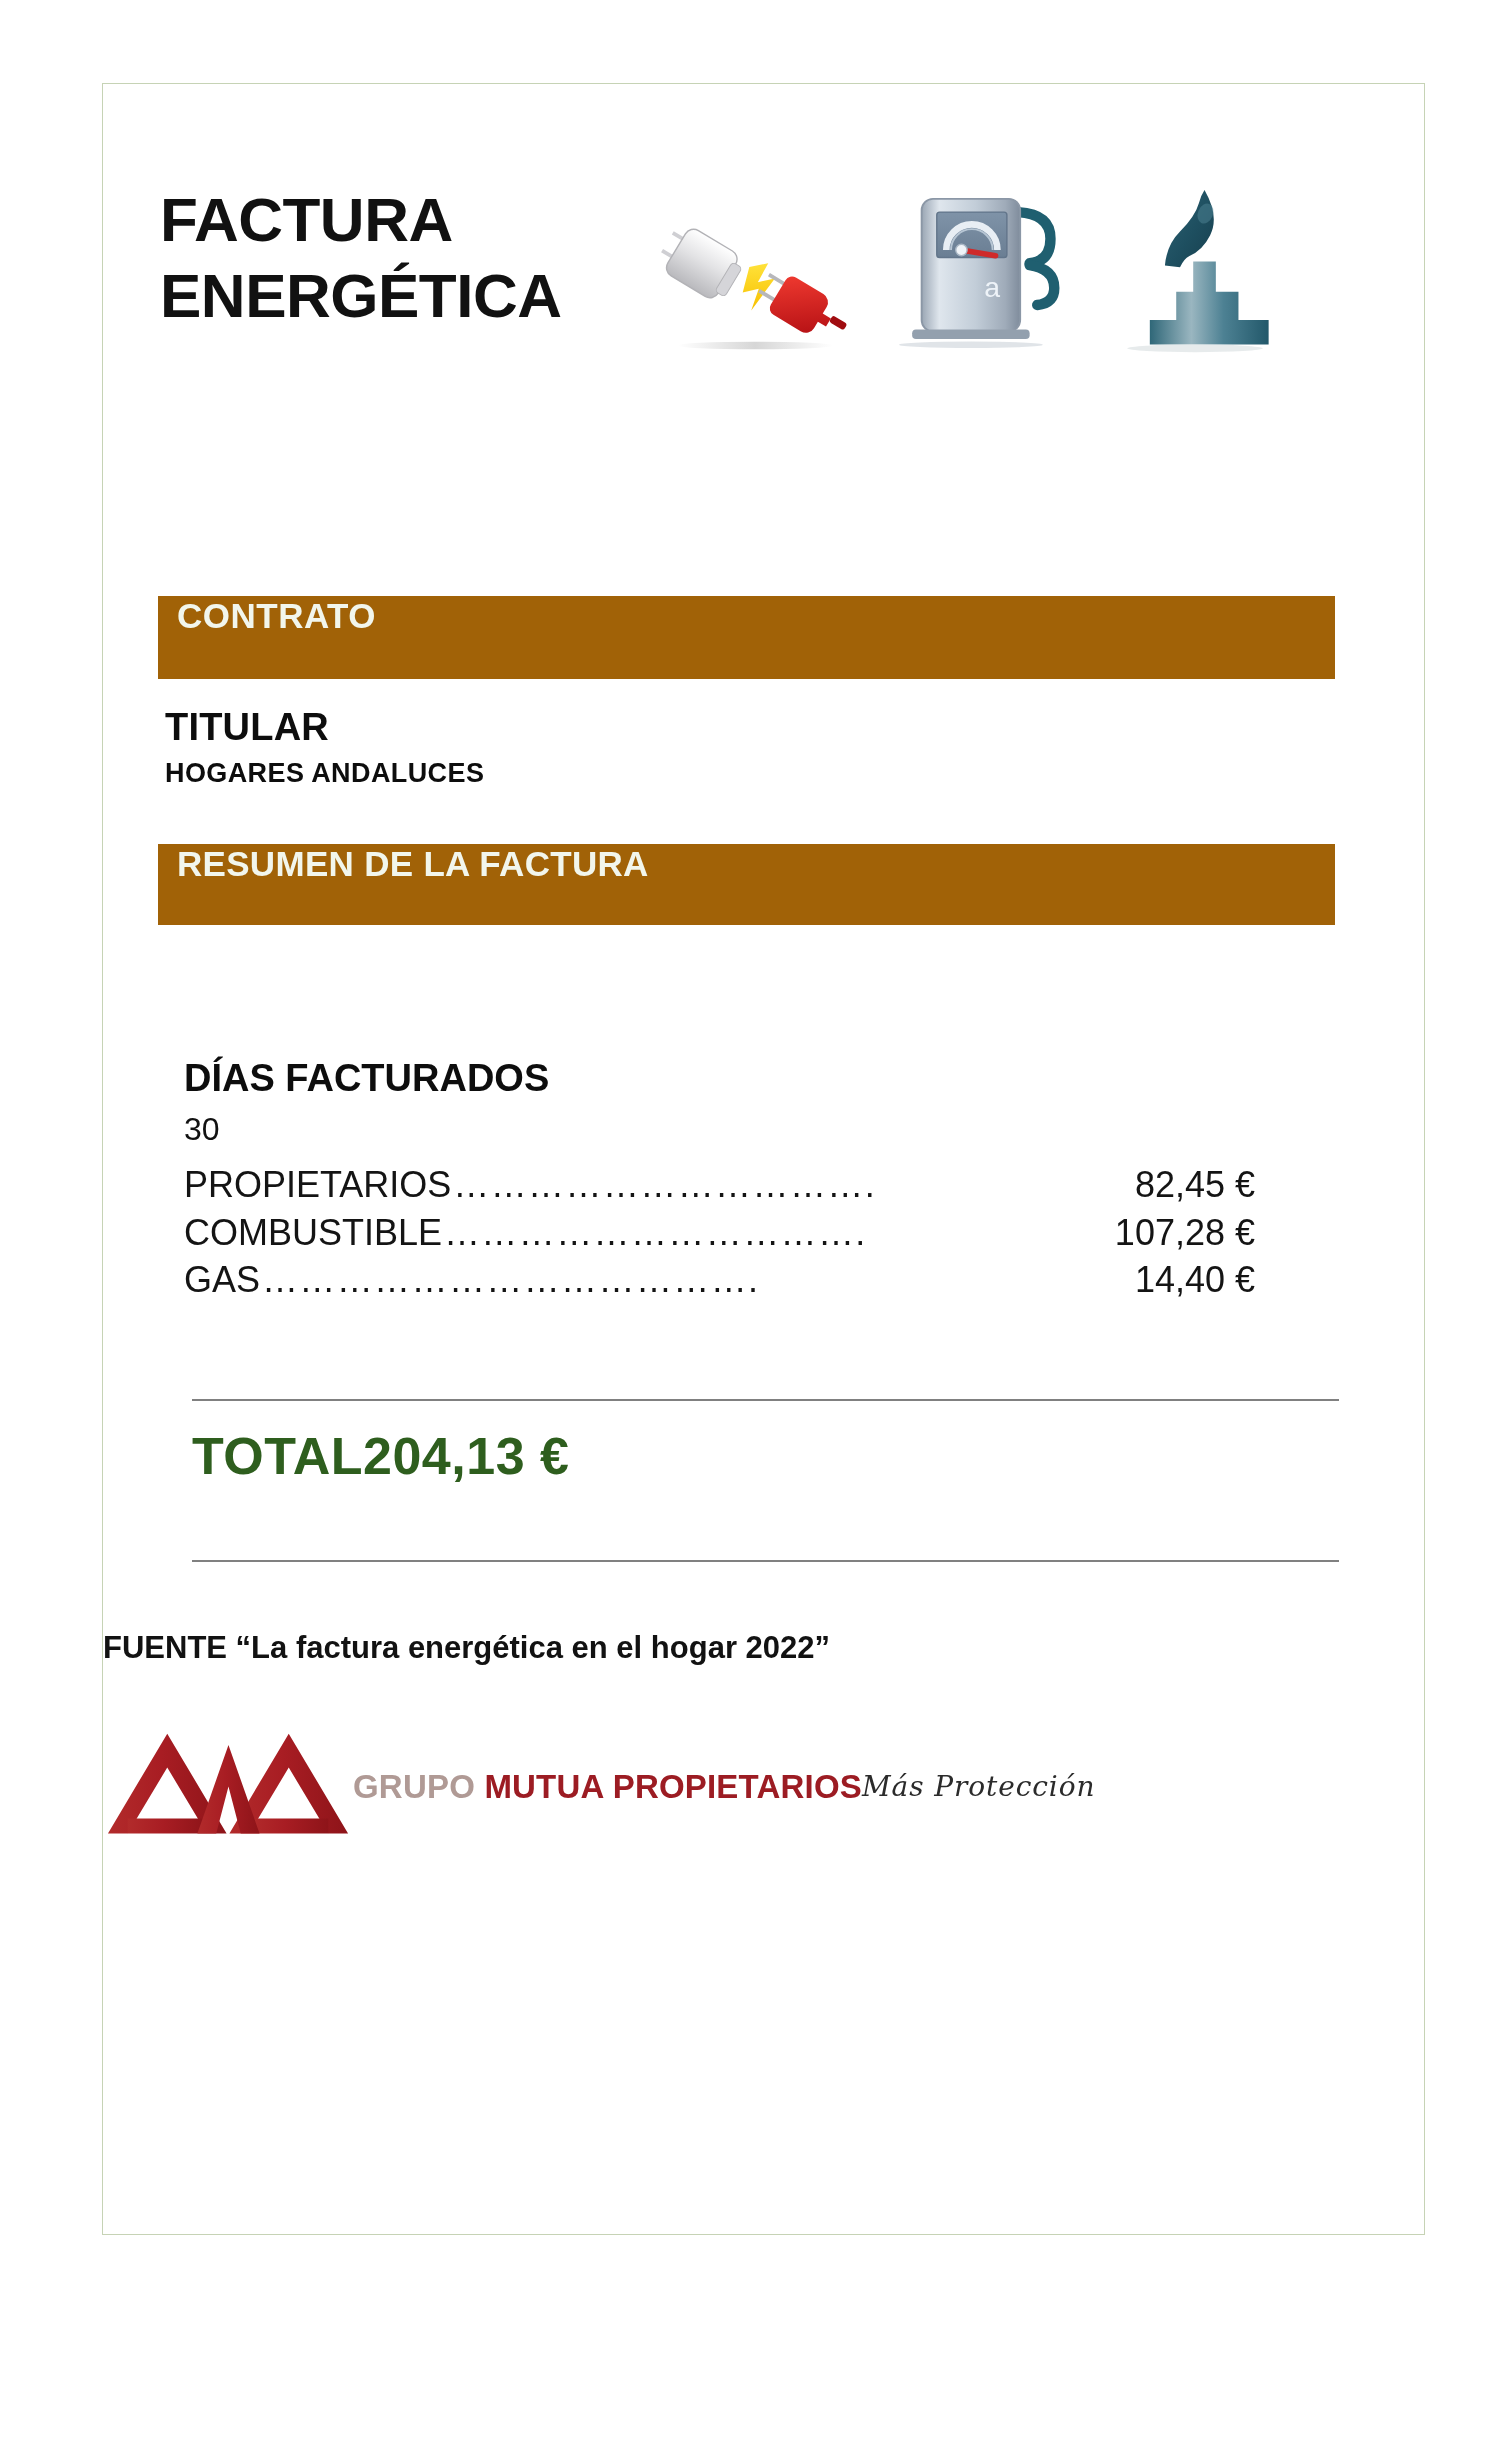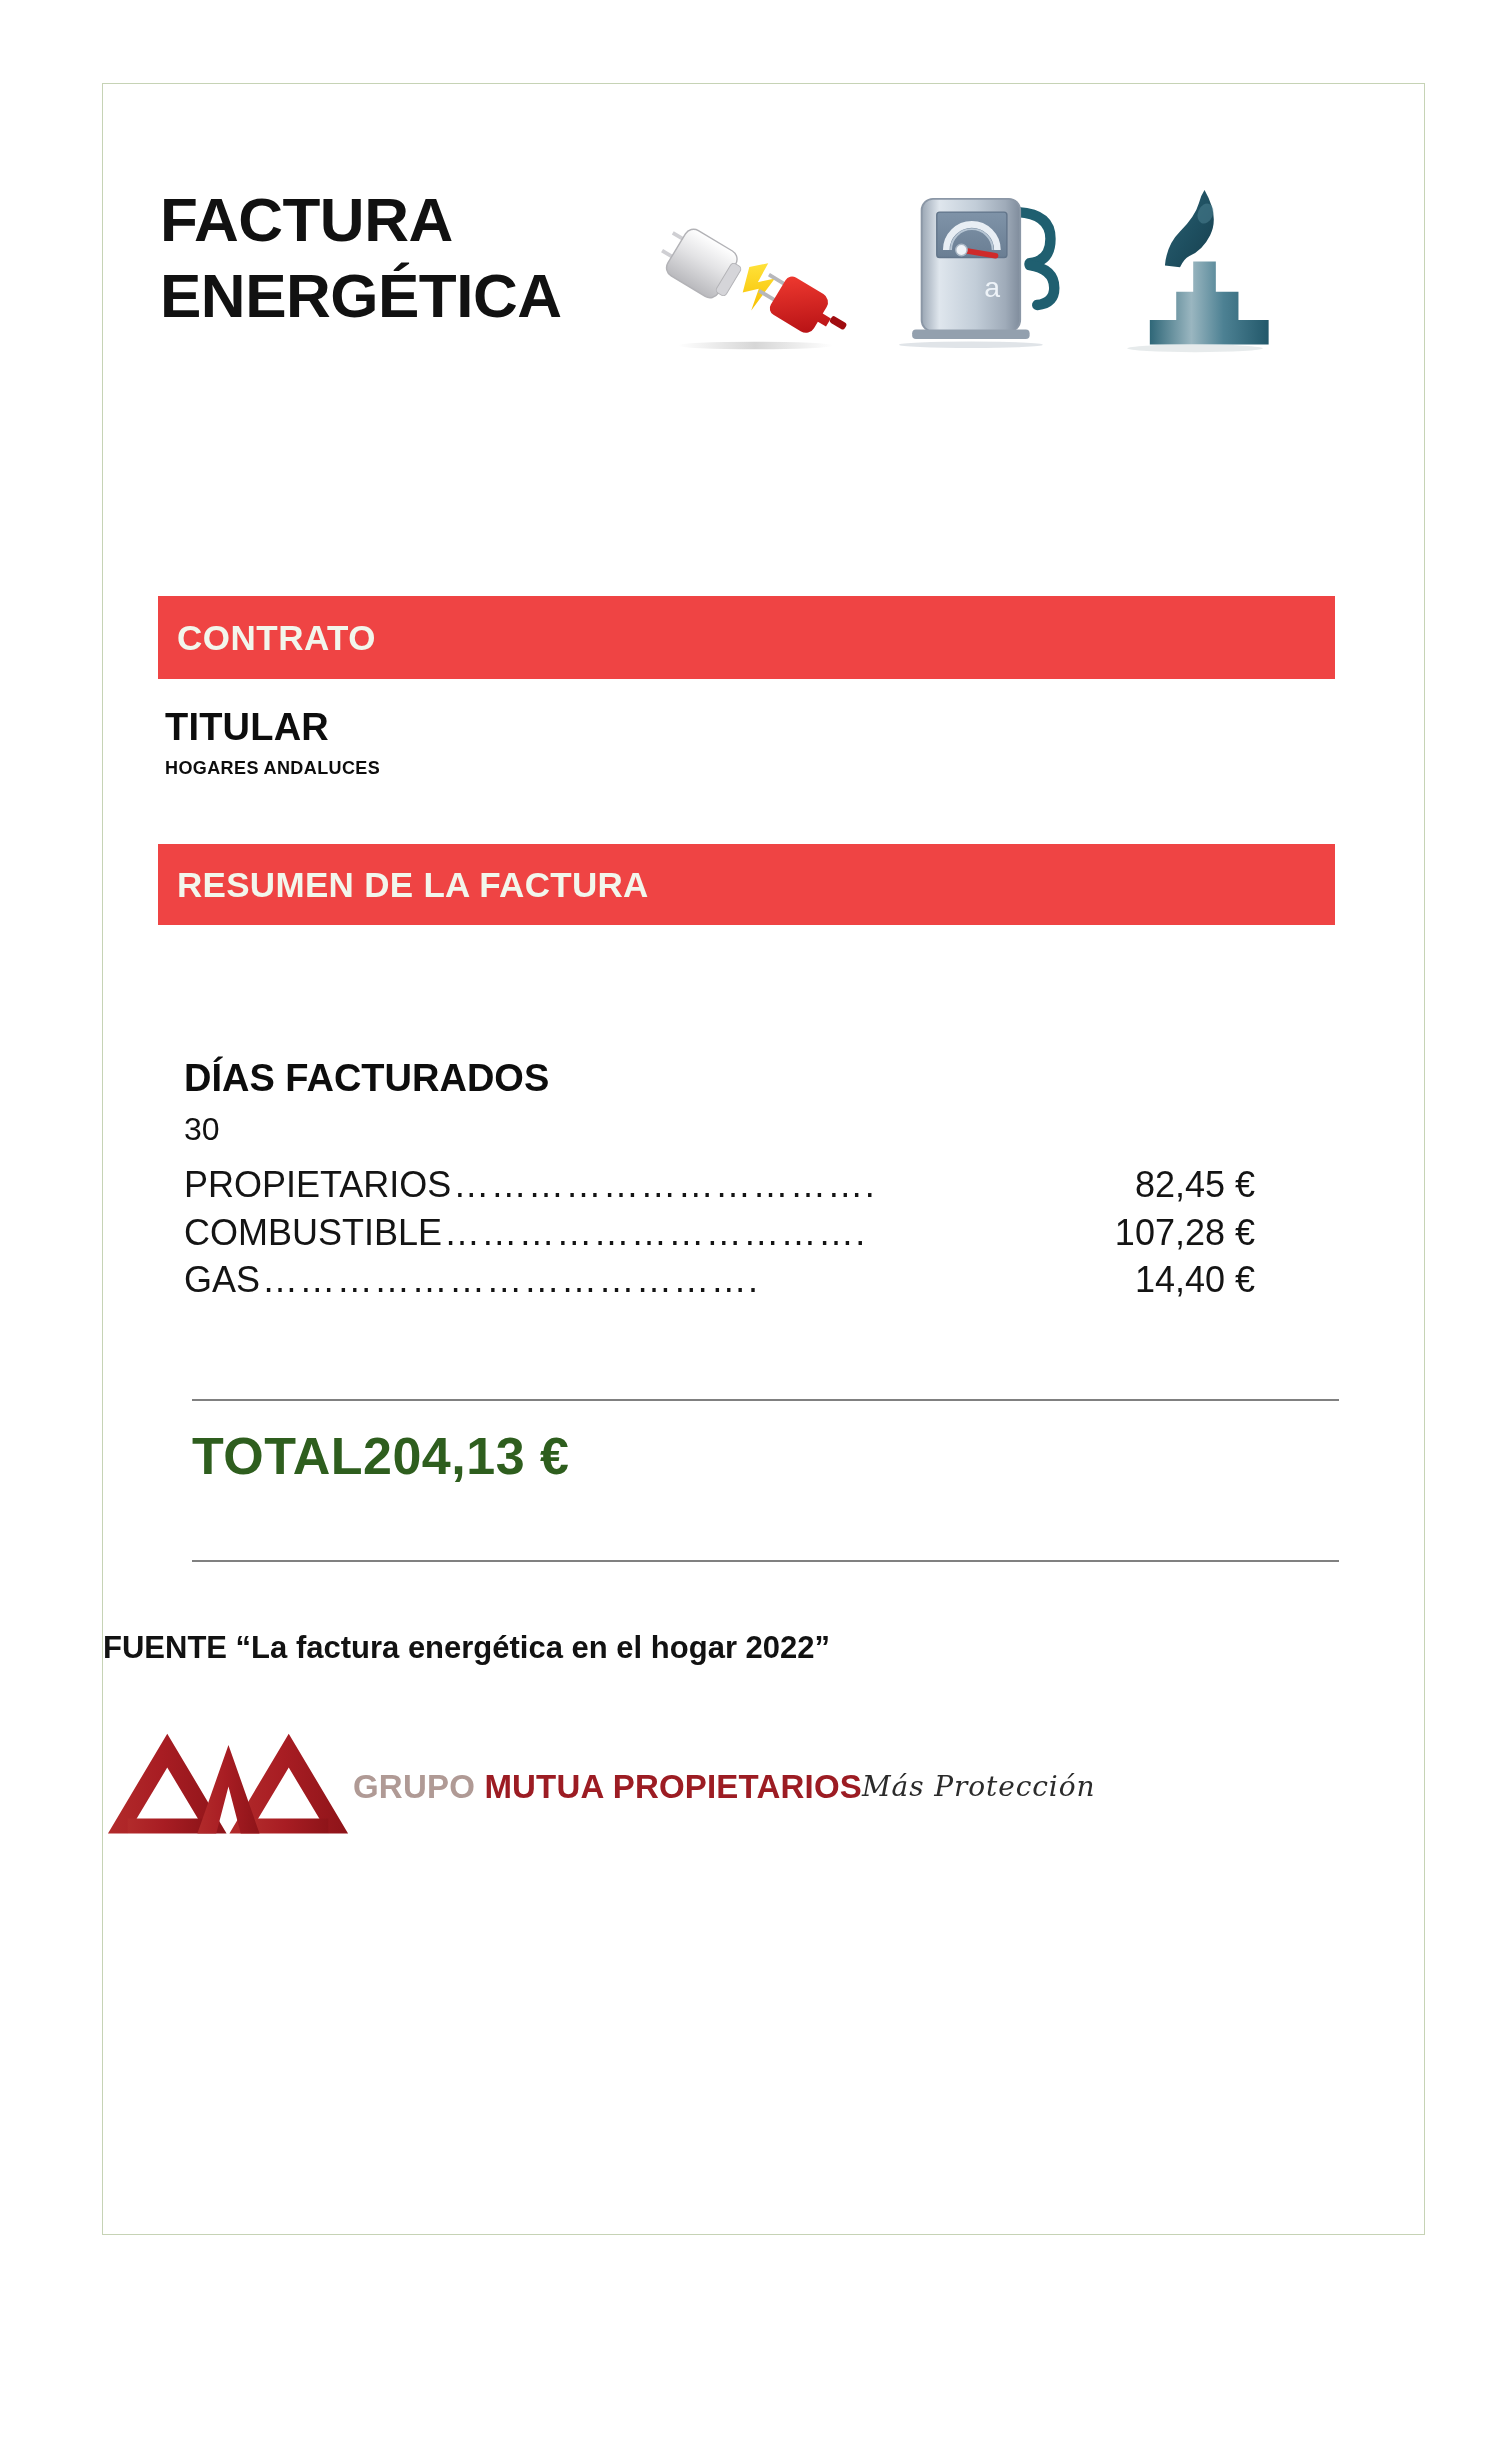--- a/index.html
+++ b/index.html
@@ -78,24 +78,23 @@
     top: 0px;
     width: 165px;
     height: 189px;
   }
 
   
   .bar {
     position: absolute;
     left: 55px;
     width: 1177px;
-    background: #ef4444;
+    background: #a16207;
     color: #f2f6ec;
     display: flex;
-    align-items: center;
     box-sizing: border-box;
     padding-left: 19px;
   }
   .bar-contrato {
     top: 512px;
     height: 83px;
     font-size: 35px;
     font-weight: 700;
     letter-spacing: 0.5px;
   }
@@ -114,21 +113,21 @@
     top: 622px;
   }
   .titular-label {
     font-size: 38px;
     font-weight: 700;
     color: #0d0d0d;
     letter-spacing: 0.2px;
   }
   .titular-value {
     margin-top: 9.4px;
-    font-size: 18px;
+    font-size: 27px;
     font-weight: 700;
     color: #0d0d0d;
     letter-spacing: 0.4px;
   }
 
   
   .dias-block {
     position: absolute;
     left: 81px;
     top: 973px;

